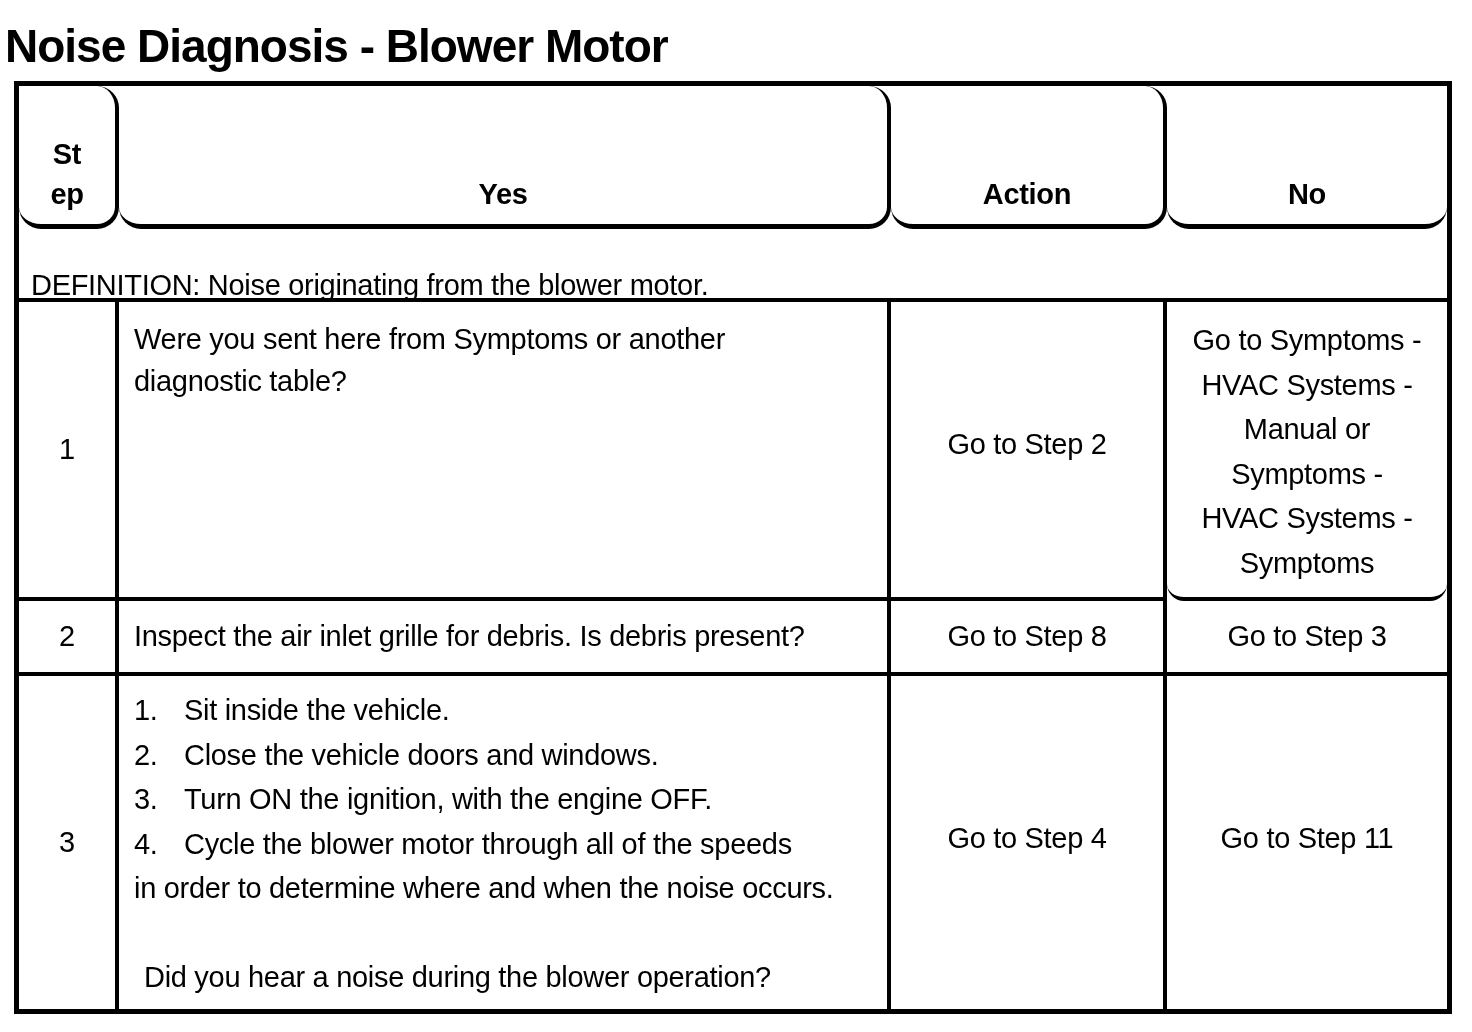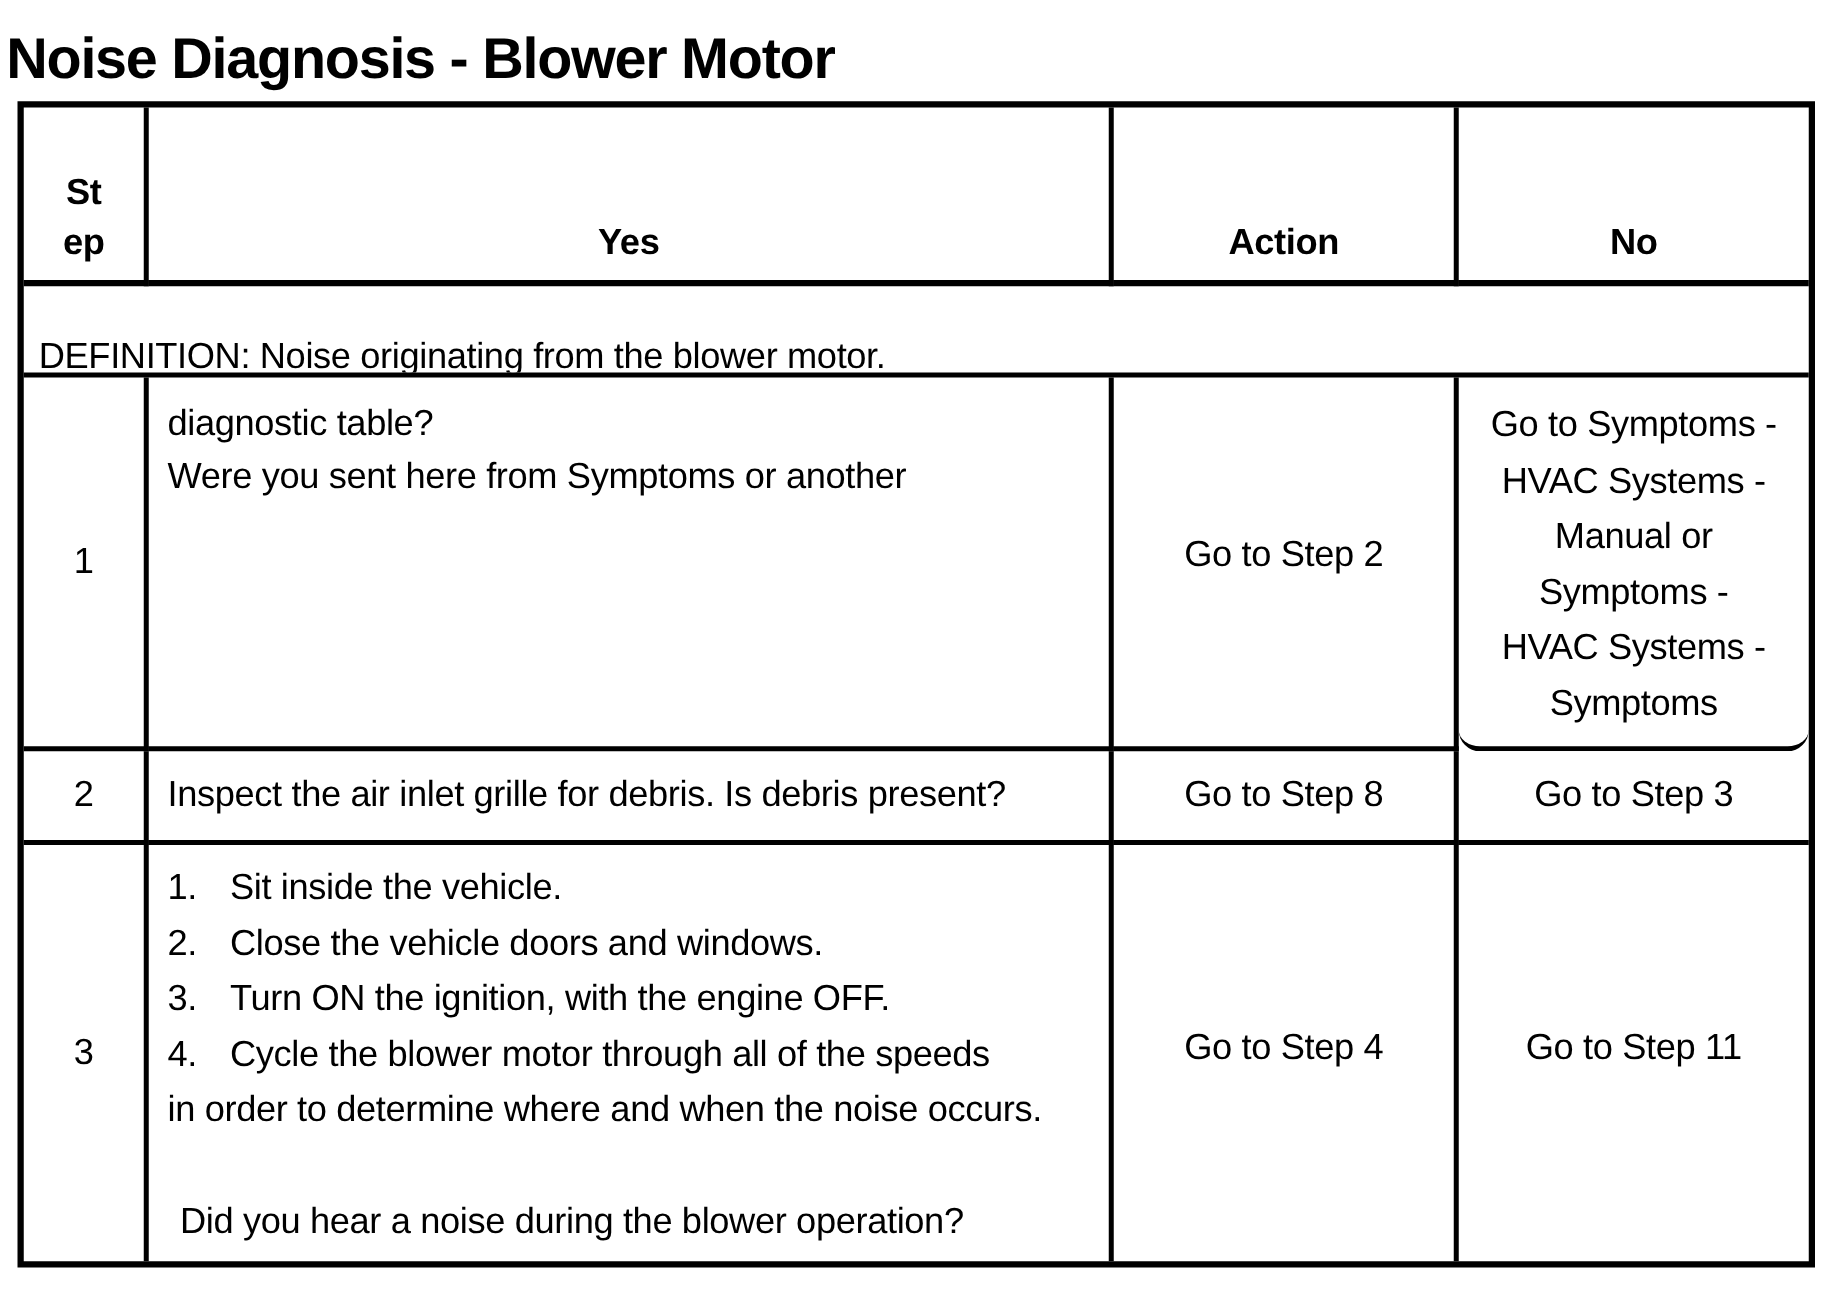--- a/index.html
+++ b/index.html
@@ -41,21 +41,21 @@
     letter-spacing: -0.3px;
   }
 
   .cell {
     box-sizing: border-box;
     border-right: 4px solid #000000;
     border-bottom: 4px solid #000000;
     overflow: hidden;
   }
   .cell.last-col { border-right: none; }
-  .cell.hdr { border-bottom-width: 5px; }
+  .cell.hdr { border-bottom-width: 5px; border-radius: 22px; }
   .cell.bottom-row { border-bottom: none; }
   .cell.span4 { grid-column: 1 / 5; margin-top: 44px; }
 
   .hdr {
     display: flex;
     flex-direction: column;
     justify-content: flex-end;
     align-items: center;
     font-weight: 700;
     line-height: 40px;
@@ -126,22 +126,22 @@
     </div>
 
     <div class="cell span4 last-col def-cell">
       <span>DEFINITION: Noise originating from the blower motor.</span>
     </div>
 
     <div class="cell step-cell">
       <span>1</span>
     </div>
     <div class="cell action-r1">
+      <div>Were you sent here from Symptoms or another</div>
       <div>diagnostic table?</div>
-      <div>Were you sent here from Symptoms or another</div>
     </div>
     <div class="cell bottom-center">
       <span>Go to Step 2</span>
     </div>
     <div class="cell last-col no-r1">
       <div>Go to Symptoms -</div>
       <div>HVAC Systems -</div>
       <div>Manual or</div>
       <div>Symptoms -</div>
       <div>HVAC Systems -</div>

